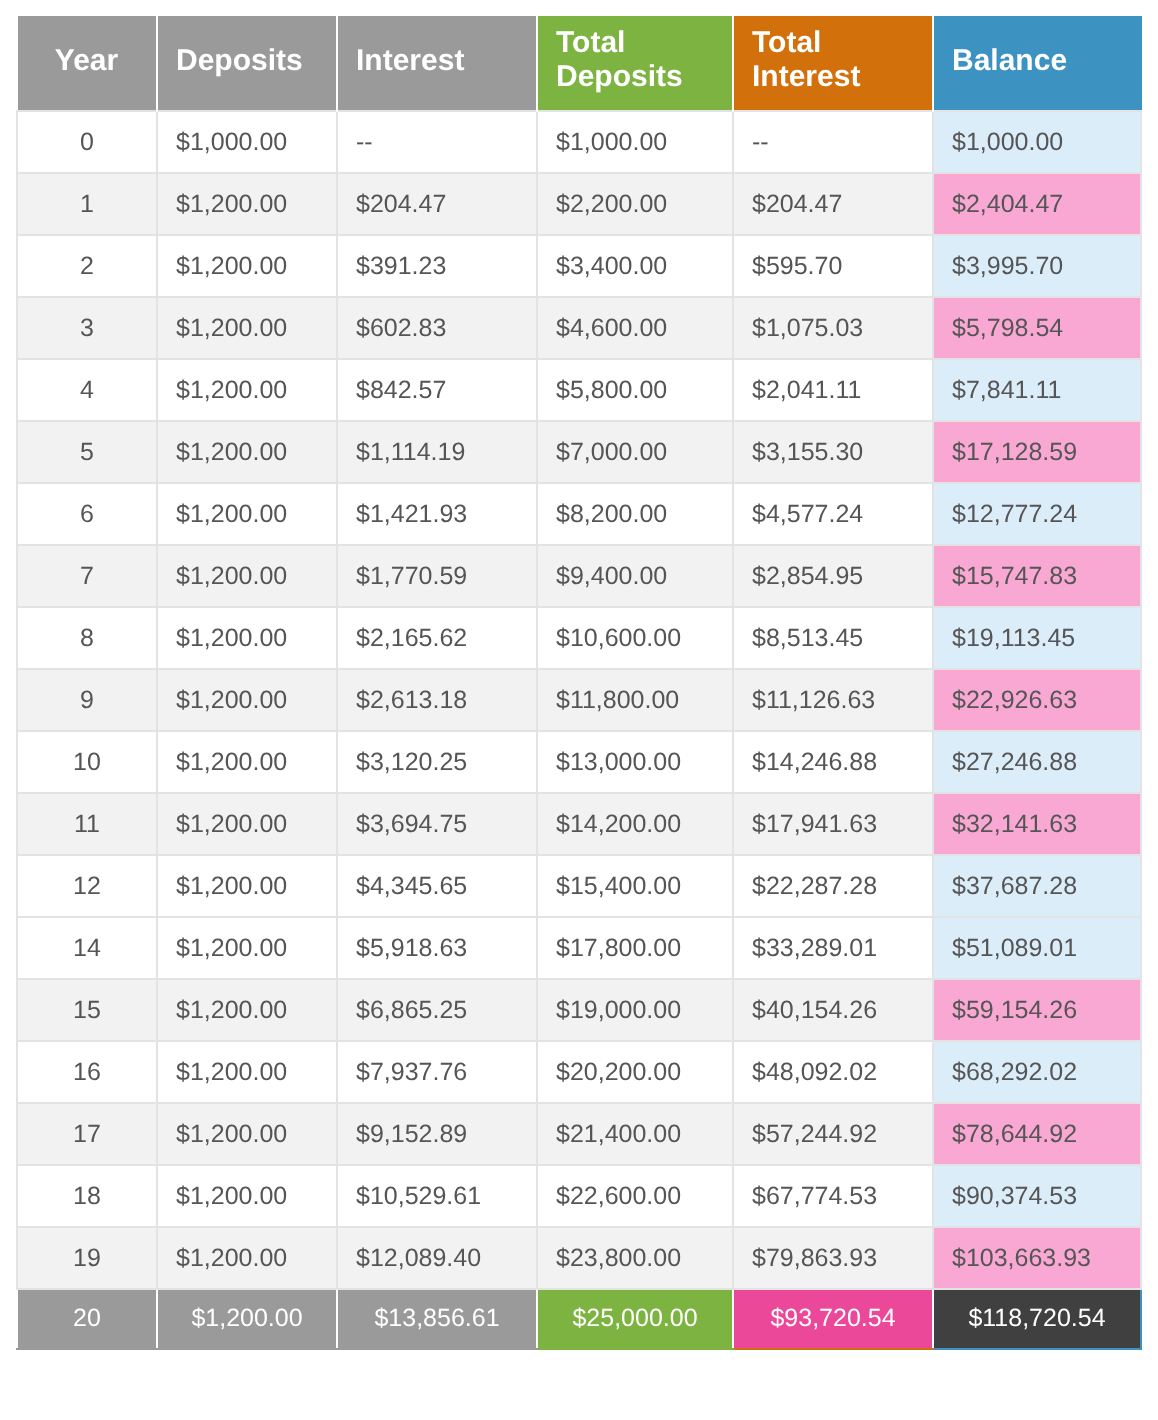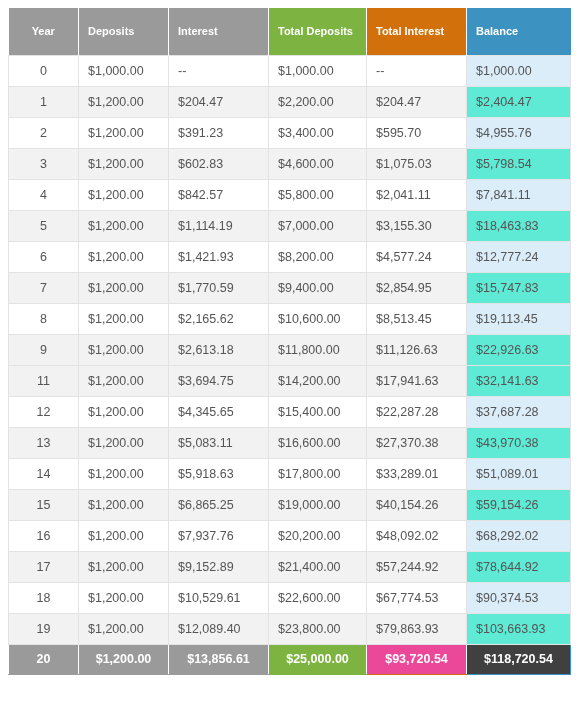--- a/index.html
+++ b/index.html
@@ -32,21 +32,21 @@
   table.savings-table col.c-totint   { width: 100px; }
   table.savings-table col.c-balance  { width: 104px; }
 
   thead th {
     height: 47px;
     vertical-align: middle;
     text-align: left;
     padding: 4px 9px;
     box-sizing: border-box;
     color: #ffffff;
-    font-size: 11px;
+    font-size: 15px;
     font-weight: bold;
     line-height: 1.12;
     border-right: 1px solid #ffffff;
     border-bottom: none;
   }
   thead th.h-grey    { background: #9a9a9a; }
   thead th.h-green   { background: #7db341; margin-top: 36px; }
   thead th.h-orange  { background: #d2700b; margin-left: 11px; }
   thead th.h-blue    { background: #3c92c0; }
   thead th.h-blue    { border-right: none; }
@@ -60,26 +60,26 @@
     vertical-align: middle;
     text-align: left;
     white-space: nowrap;
     overflow: hidden;
   }
   tbody td.cell-year { text-align: center; }
 
   tbody tr.row-even td { background: #ffffff; }
   tbody tr.row-odd  td { background: #f2f2f2; }
   tbody tr td.cell-balance { background: #dcedfa; }
-  tbody tr.row-odd td.cell-balance { background: #5eead4; }
+  tbody tr.row-odd td.cell-balance { background: #f9a8d4; }
 
   tbody tr.row-total td {
     background: #9a9a9a;
     color: #ffffff;
-    font-weight: bold;
+    font-weight: normal;
     border-color: #ffffff;
     border-top-color: #ffffff;
     border-bottom-color: #9a9a9a;
     height: 30px;
     text-align: center;
   }
   tbody tr.row-total td.cell-year { background: #9a9a9a; }
   tbody tr.row-total td.cell-totdep  { background: #7db341; border-color:#ffffff; border-bottom-color:#7db341;margin-top:15px; }
   tbody tr.row-total td.cell-totint  { background: #ec4899; border-color:#ffffff; border-bottom-color:#d2700b; }
   tbody tr.row-total td.cell-balance { background: #404040; border-color:#ffffff; border-bottom-color:#3c92c0; border-right-color:#3c92c0; }
@@ -123,21 +123,21 @@
           <td class="cell-totdep">$2,200.00</td>
           <td class="cell-totint">$204.47</td>
           <td class="cell-balance">$2,404.47</td>
         </tr>
         <tr class="row-even">
           <td class="cell-year">2</td>
           <td class="cell-deposits">$1,200.00</td>
           <td class="cell-interest">$391.23</td>
           <td class="cell-totdep">$3,400.00</td>
           <td class="cell-totint">$595.70</td>
-          <td class="cell-balance">$4,955.76</td>
+          <td class="cell-balance">$3,995.70</td>
         </tr>
         <tr class="row-odd">
           <td class="cell-year">3</td>
           <td class="cell-deposits">$1,200.00</td>
           <td class="cell-interest">$602.83</td>
           <td class="cell-totdep">$4,600.00</td>
           <td class="cell-totint">$1,075.03</td>
           <td class="cell-balance">$5,798.54</td>
         </tr>
         <tr class="row-even">
@@ -147,21 +147,21 @@
           <td class="cell-totdep">$5,800.00</td>
           <td class="cell-totint">$2,041.11</td>
           <td class="cell-balance">$7,841.11</td>
         </tr>
         <tr class="row-odd">
           <td class="cell-year">5</td>
           <td class="cell-deposits">$1,200.00</td>
           <td class="cell-interest">$1,114.19</td>
           <td class="cell-totdep">$7,000.00</td>
           <td class="cell-totint">$3,155.30</td>
-          <td class="cell-balance">$18,463.83</td>
+          <td class="cell-balance">$17,128.59</td>
         </tr>
         <tr class="row-even">
           <td class="cell-year">6</td>
           <td class="cell-deposits">$1,200.00</td>
           <td class="cell-interest">$1,421.93</td>
           <td class="cell-totdep">$8,200.00</td>
           <td class="cell-totint">$4,577.24</td>
           <td class="cell-balance">$12,777.24</td>
         </tr>
         <tr class="row-odd">
@@ -181,44 +181,44 @@
           <td class="cell-balance">$19,113.45</td>
         </tr>
         <tr class="row-odd">
           <td class="cell-year">9</td>
           <td class="cell-deposits">$1,200.00</td>
           <td class="cell-interest">$2,613.18</td>
           <td class="cell-totdep">$11,800.00</td>
           <td class="cell-totint">$11,126.63</td>
           <td class="cell-balance">$22,926.63</td>
         </tr>
+        <tr class="row-even">
+          <td class="cell-year">10</td>
+          <td class="cell-deposits">$1,200.00</td>
+          <td class="cell-interest">$3,120.25</td>
+          <td class="cell-totdep">$13,000.00</td>
+          <td class="cell-totint">$14,246.88</td>
+          <td class="cell-balance">$27,246.88</td>
+        </tr>
         <tr class="row-odd">
           <td class="cell-year">11</td>
           <td class="cell-deposits">$1,200.00</td>
           <td class="cell-interest">$3,694.75</td>
           <td class="cell-totdep">$14,200.00</td>
           <td class="cell-totint">$17,941.63</td>
           <td class="cell-balance">$32,141.63</td>
         </tr>
         <tr class="row-even">
           <td class="cell-year">12</td>
           <td class="cell-deposits">$1,200.00</td>
           <td class="cell-interest">$4,345.65</td>
           <td class="cell-totdep">$15,400.00</td>
           <td class="cell-totint">$22,287.28</td>
           <td class="cell-balance">$37,687.28</td>
         </tr>
-        <tr class="row-odd">
-          <td class="cell-year">13</td>
-          <td class="cell-deposits">$1,200.00</td>
-          <td class="cell-interest">$5,083.11</td>
-          <td class="cell-totdep">$16,600.00</td>
-          <td class="cell-totint">$27,370.38</td>
-          <td class="cell-balance">$43,970.38</td>
-        </tr>
         <tr class="row-even">
           <td class="cell-year">14</td>
           <td class="cell-deposits">$1,200.00</td>
           <td class="cell-interest">$5,918.63</td>
           <td class="cell-totdep">$17,800.00</td>
           <td class="cell-totint">$33,289.01</td>
           <td class="cell-balance">$51,089.01</td>
         </tr>
         <tr class="row-odd">
           <td class="cell-year">15</td>

